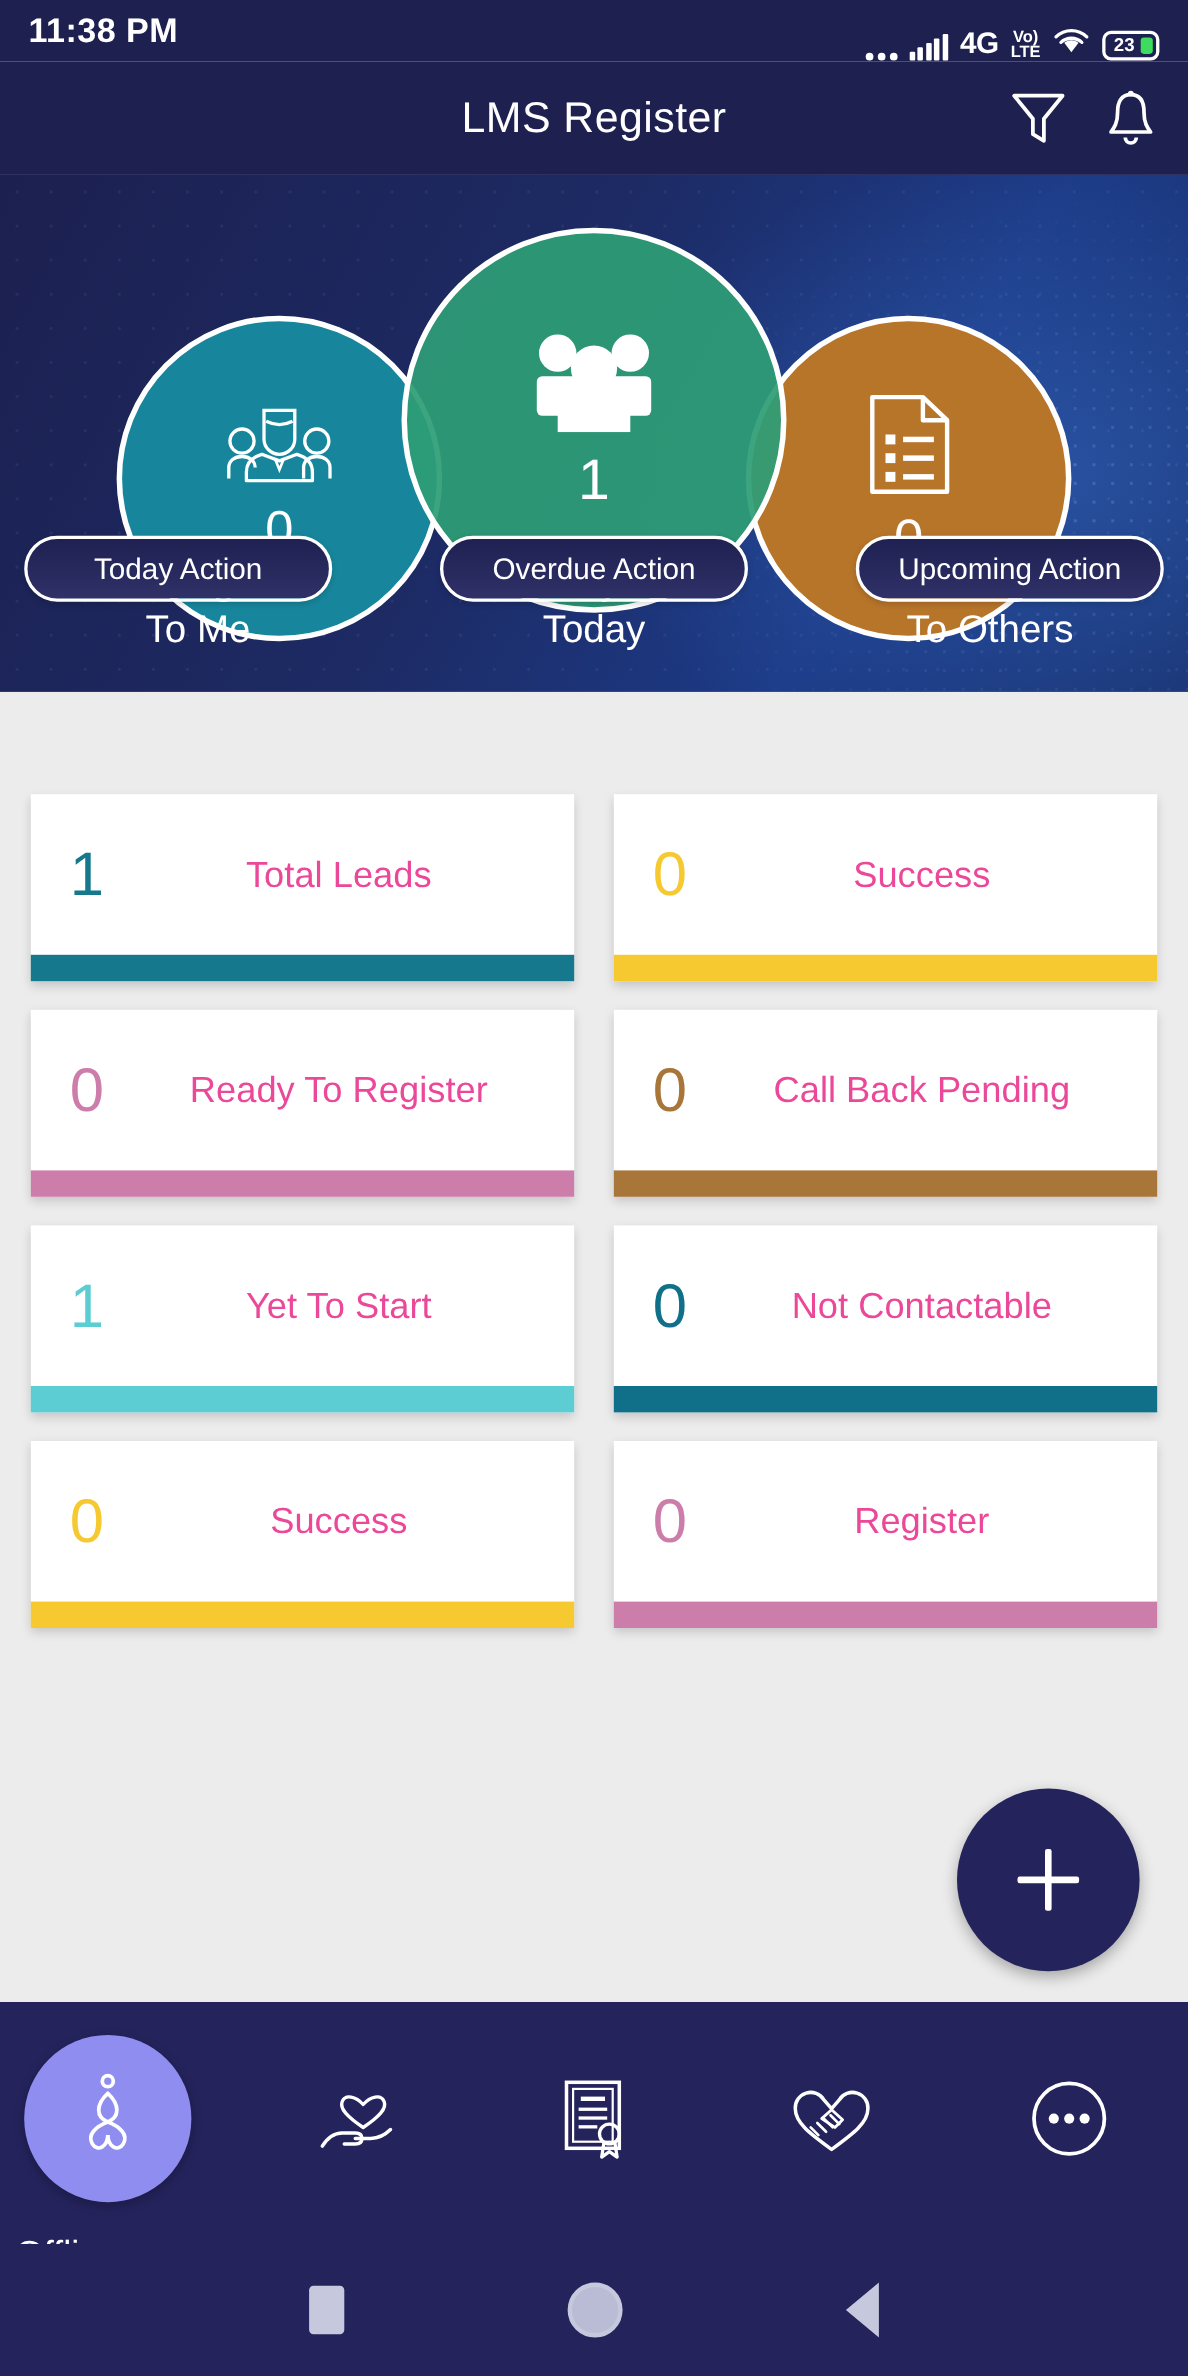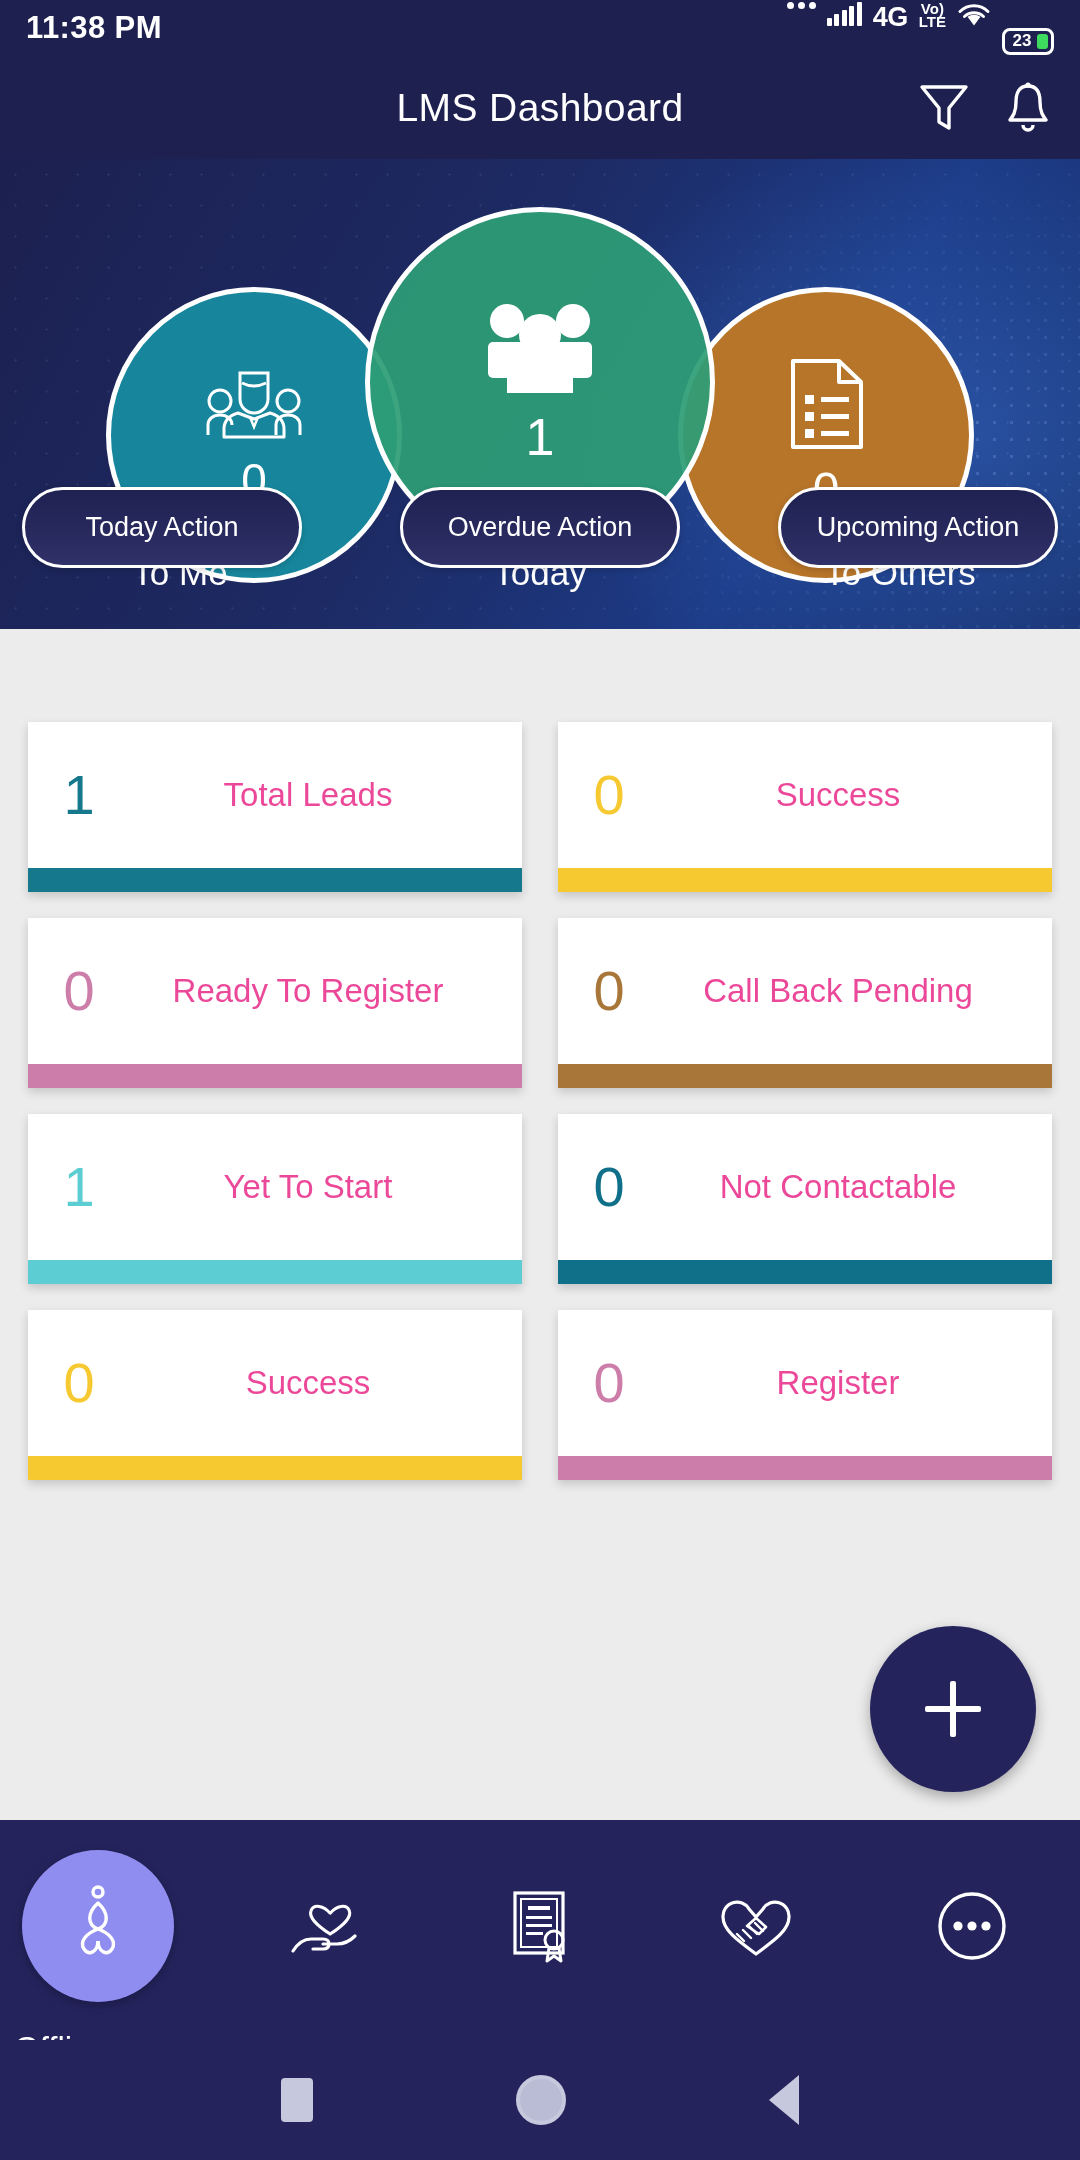--- a/index.html
+++ b/index.html
@@ -11,21 +11,21 @@
     position:relative;
   }
 
   
   .statusbar{
     height:56px; background:#1e2050; color:#fff;
     display:flex; align-items:center; justify-content:space-between;
     padding:0 26px; position:relative; z-index:40;gap:16px;
   }
   .status-time{ font-size:31px; font-weight:700; letter-spacing:.4px; }
-  .status-right{ display:flex; align-items:flex-start; gap:11px; }
+  .status-right{ display:flex; align-items:flex-end; gap:11px; }
   .dots3{ display:flex; gap:4px; align-items:center; }
   .dots3 i{ width:7px;height:7px;border-radius:50%;background:#fff;display:block; }
   .bars{ display:flex; align-items:flex-end; gap:2.5px; height:24px; }
   .bars i{ width:5px; background:#fff; display:block; border-radius:1px; }
   .bars i:nth-child(1){height:8px}.bars i:nth-child(2){height:12px}
   .bars i:nth-child(3){height:16px}.bars i:nth-child(4){height:20px}
   .bars i:nth-child(5){height:24px}
   .net-label{ font-size:27px; font-weight:700; letter-spacing:-.5px; }
   .volte{ display:flex; flex-direction:column; align-items:center; line-height:.92;
           font-size:15px; font-weight:700; }
@@ -105,21 +105,21 @@
 
   
   .pillbar{
     position:absolute; top:487px; left:0; right:0; z-index:25;
     display:flex; justify-content:space-between; padding:0 22px;
   }
   .pill{
     border:3px solid #fff; border-radius:48px;
     background:linear-gradient(180deg,#1f2152 0%,#2f3168 100%);
     color:#fff; font-size:27px; font-weight:400;
-    padding:0 30px; height:81px; min-width:280px;
+    padding:0 30px; height:60px; min-width:280px;
     display:flex; align-items:center; justify-content:center;
     box-shadow:0 2px 6px rgba(0,0,0,.16);
   }
 
   
   .grid{
     position:absolute; top:722px; left:0; right:0;
     padding:0 28px; display:grid;
     grid-template-columns:1fr 1fr; gap:26px 36px;
   }
@@ -214,21 +214,21 @@
           <path d="M7.5 14.5 A14 14 0 0 1 26.5 14.5" stroke="#fff" stroke-width="3" fill="none" stroke-linecap="round"></path>
         </svg>
     </span>
     <span class="batt">
       <span>23</span>
     </span>
   </div>
 </div>
 
 <div class="appbar">
-  <div class="appbar-title">LMS Dashboard</div>
+  <div class="appbar-title">LMS Register</div>
   <div class="appbar-actions">
     <span>
       <svg width="52" height="54" viewBox="0 0 52 54">
           <path d="M4 6 H48 L31 27 V47 L21 41 V27 Z" stroke="#fff" stroke-width="3.4" fill="none" stroke-linejoin="round"></path>
         </svg>
     </span>
     <span>
       <svg width="48" height="54" viewBox="0 0 48 54">
           <path d="M24 5 C33 5 36 12 36 21 c0 10 3 14 6 18 H6 c3-4 6-8 6-18 0-9 3-16 12-16 Z" stroke="#fff" stroke-width="3.4" fill="none" stroke-linejoin="round"></path>
           <path d="M19 44 a5 5 0 0 0 10 0" stroke="#fff" stroke-width="3.4" fill="none"></path>

